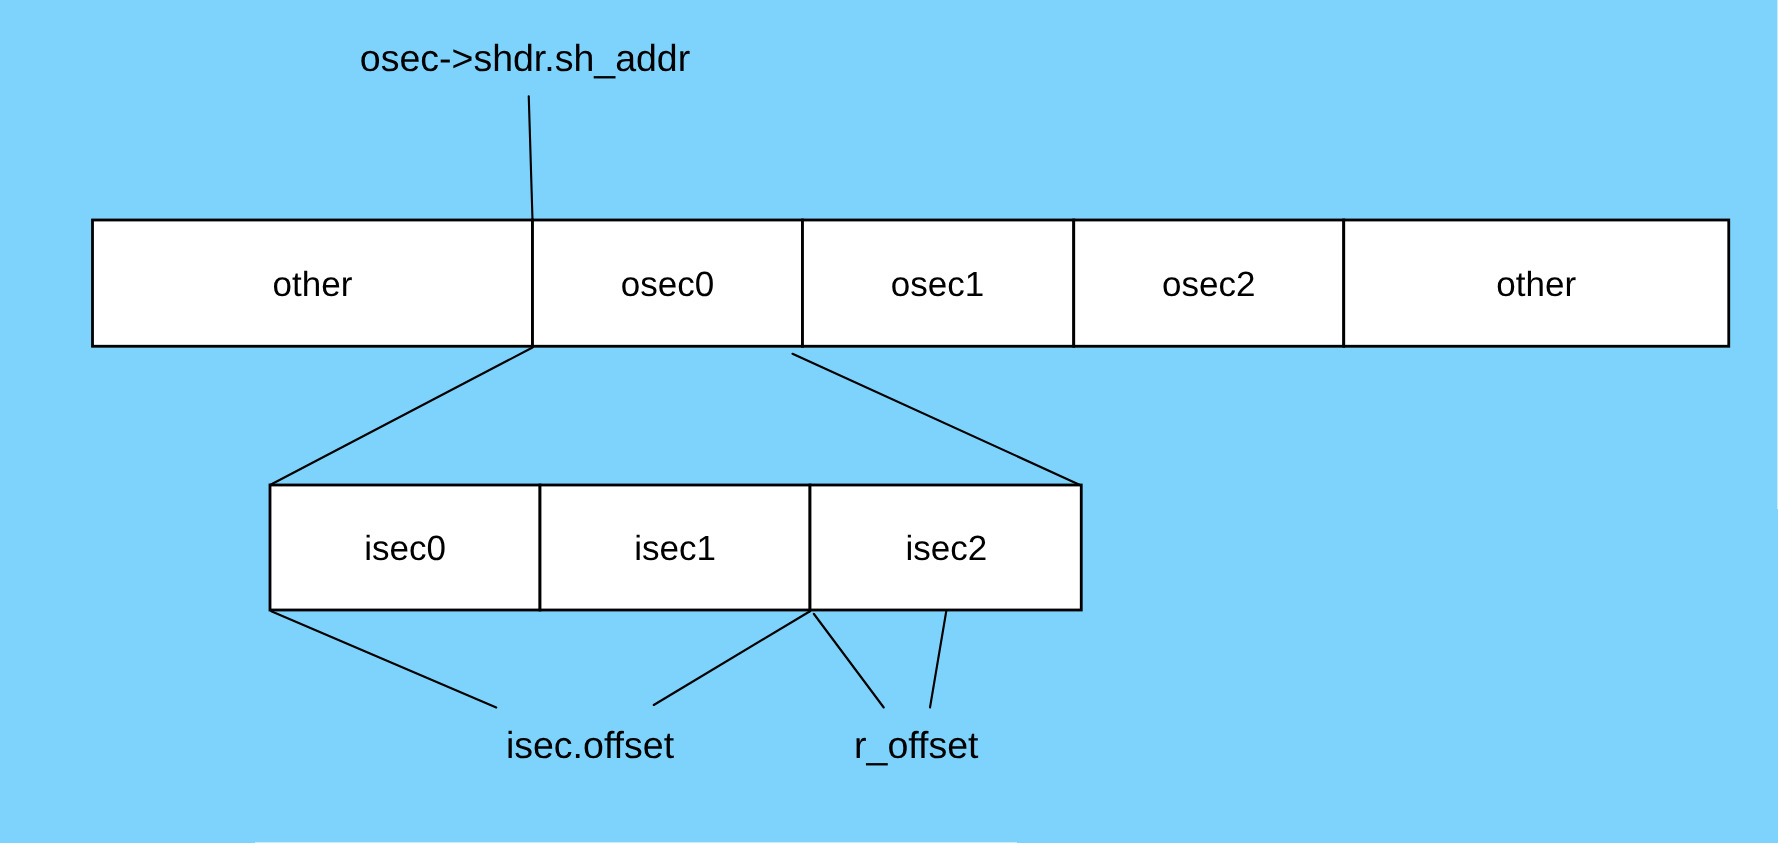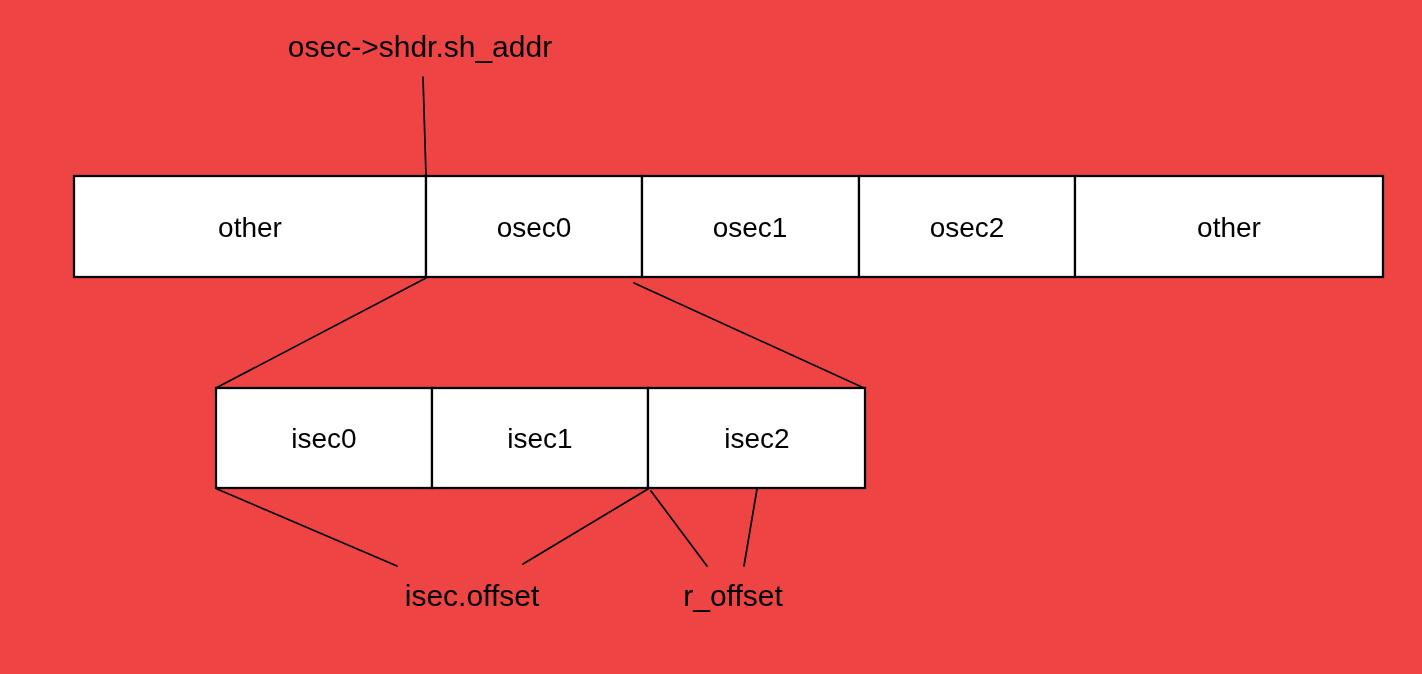--- a/index.html
+++ b/index.html
@@ -4,21 +4,21 @@
 <style>
   html, body {
     margin: 0;
     padding: 0;
     background: #ffffff;
   }
   .stage {
     position: relative;
     width: 1422px;
     height: 674px;
-    background: #ef4444;
+    background: #7dd3fc;
     overflow: hidden;
   }
   svg { display: block; }
   .bar-rect {
     fill: #ffffff;
     stroke: #000000;
     stroke-width: 2.25;
   }
   .leader {
     stroke: #000000;

